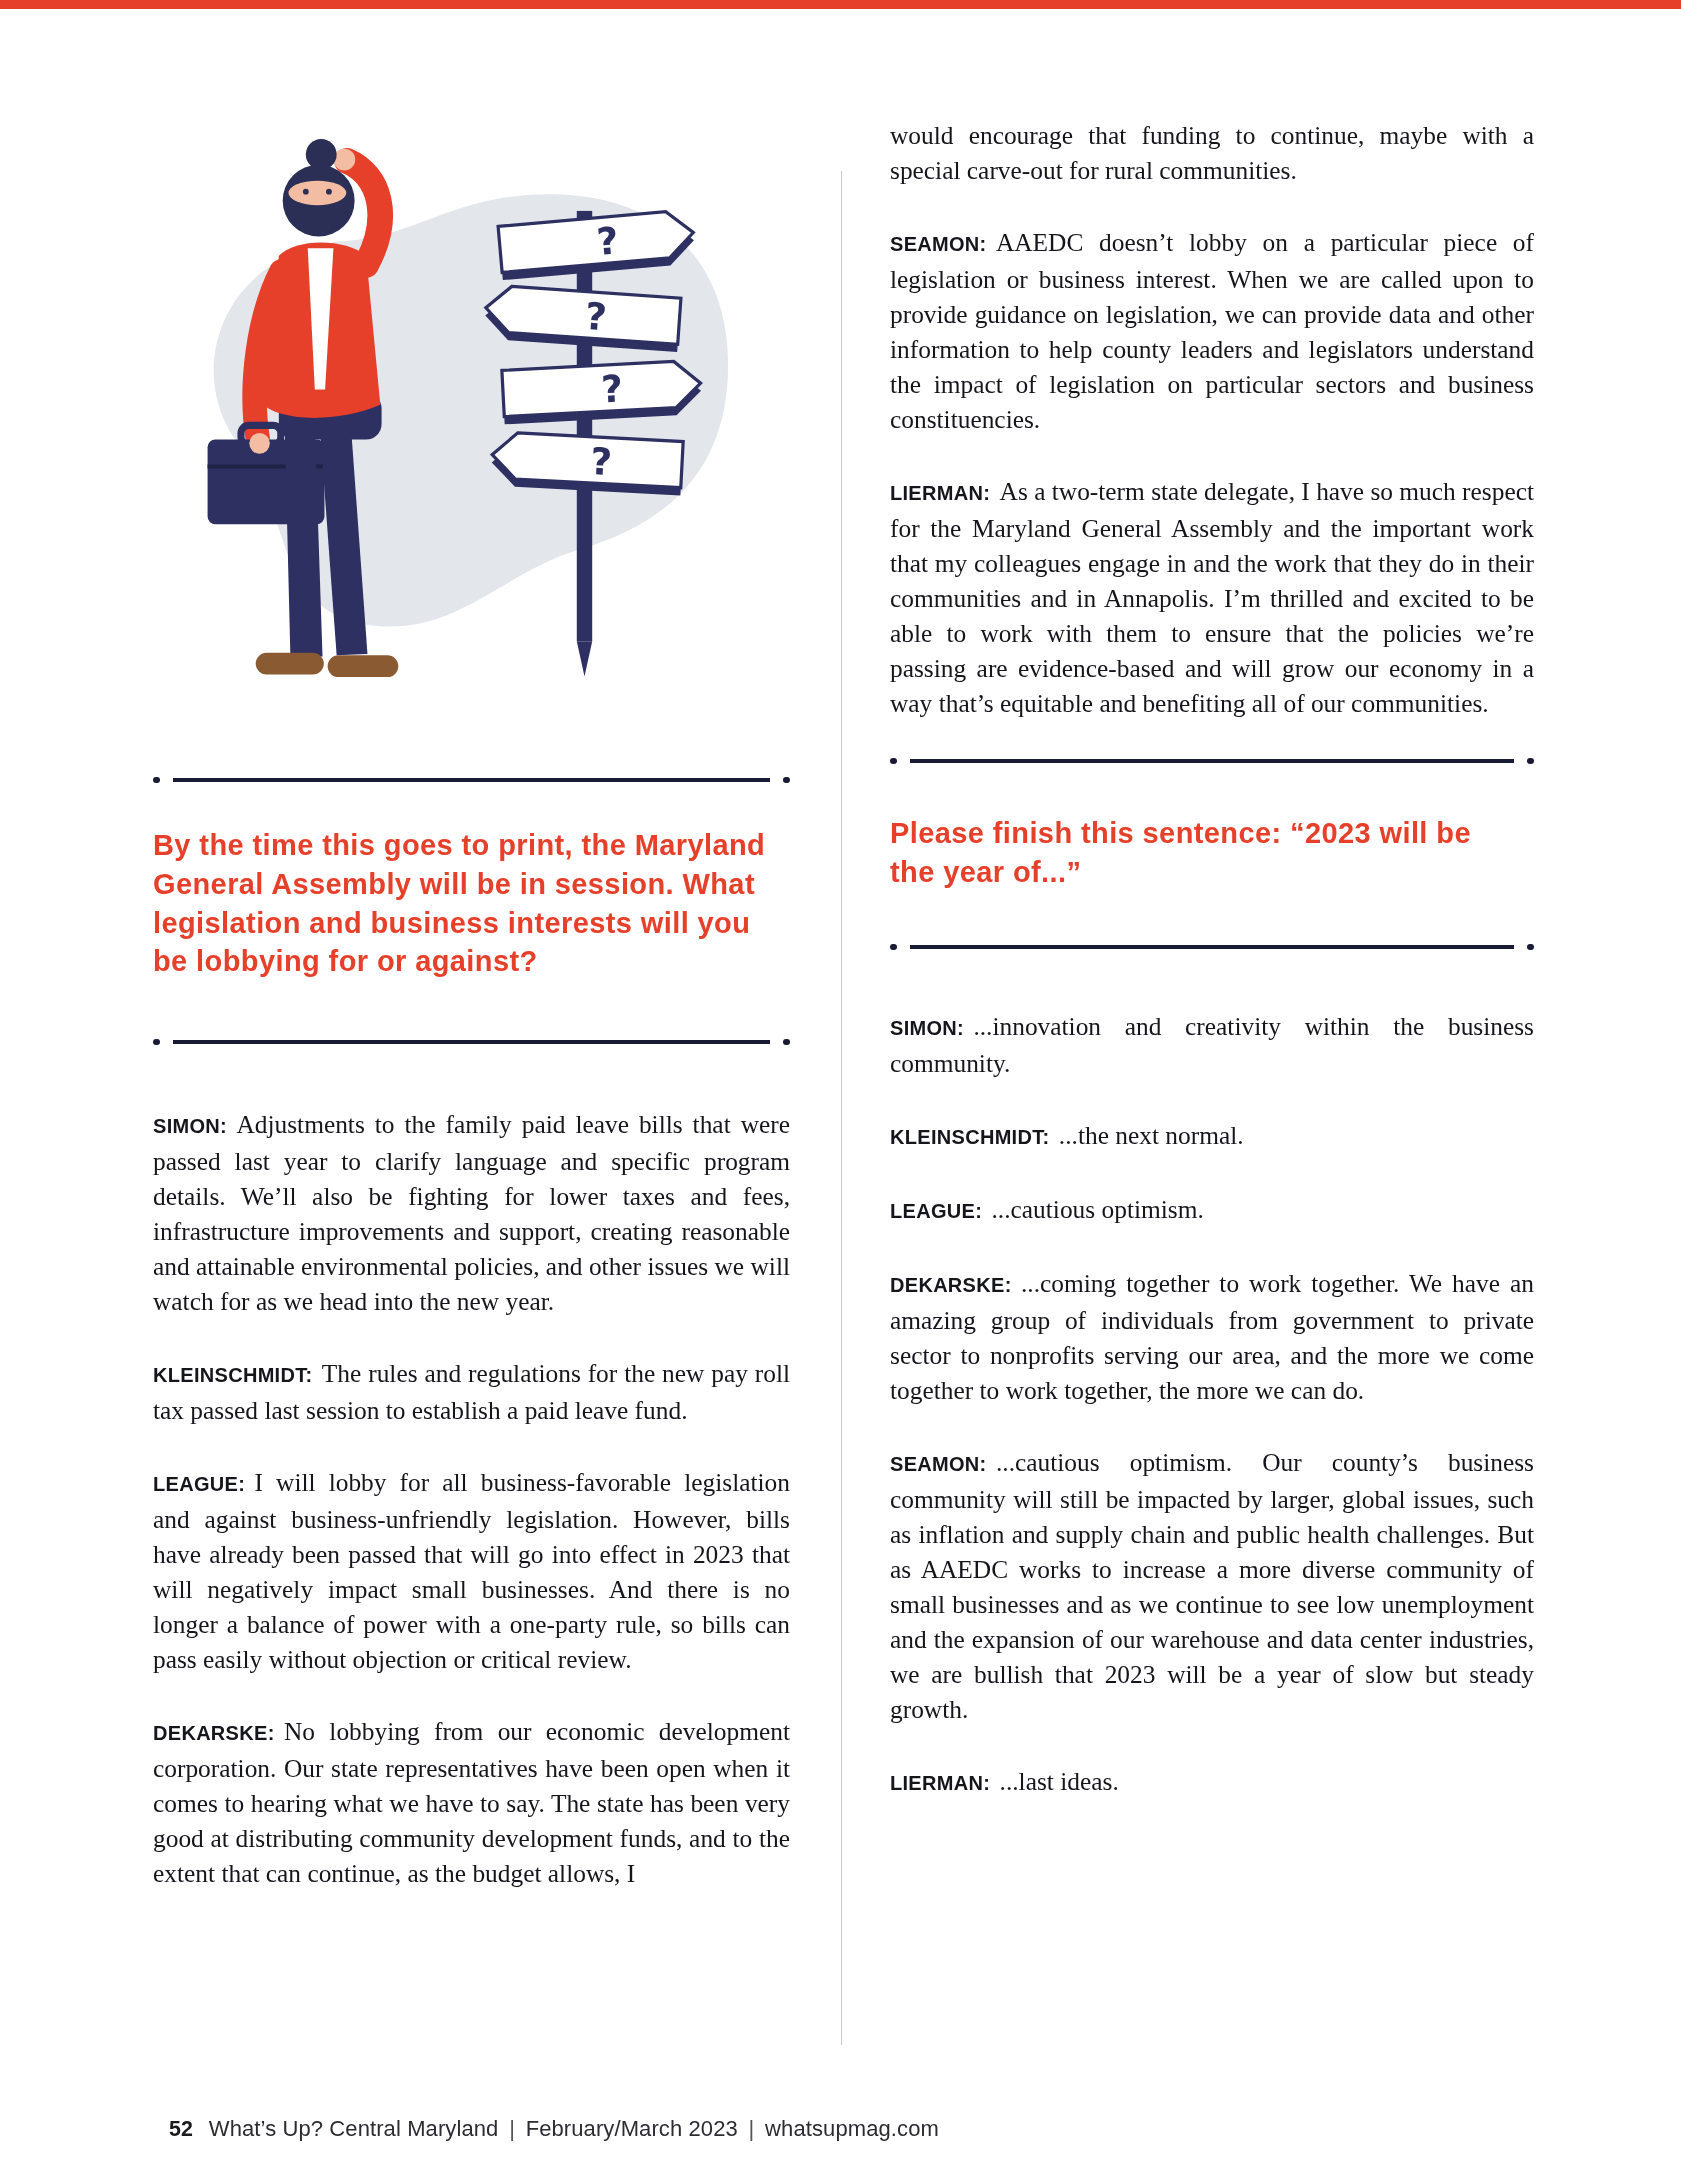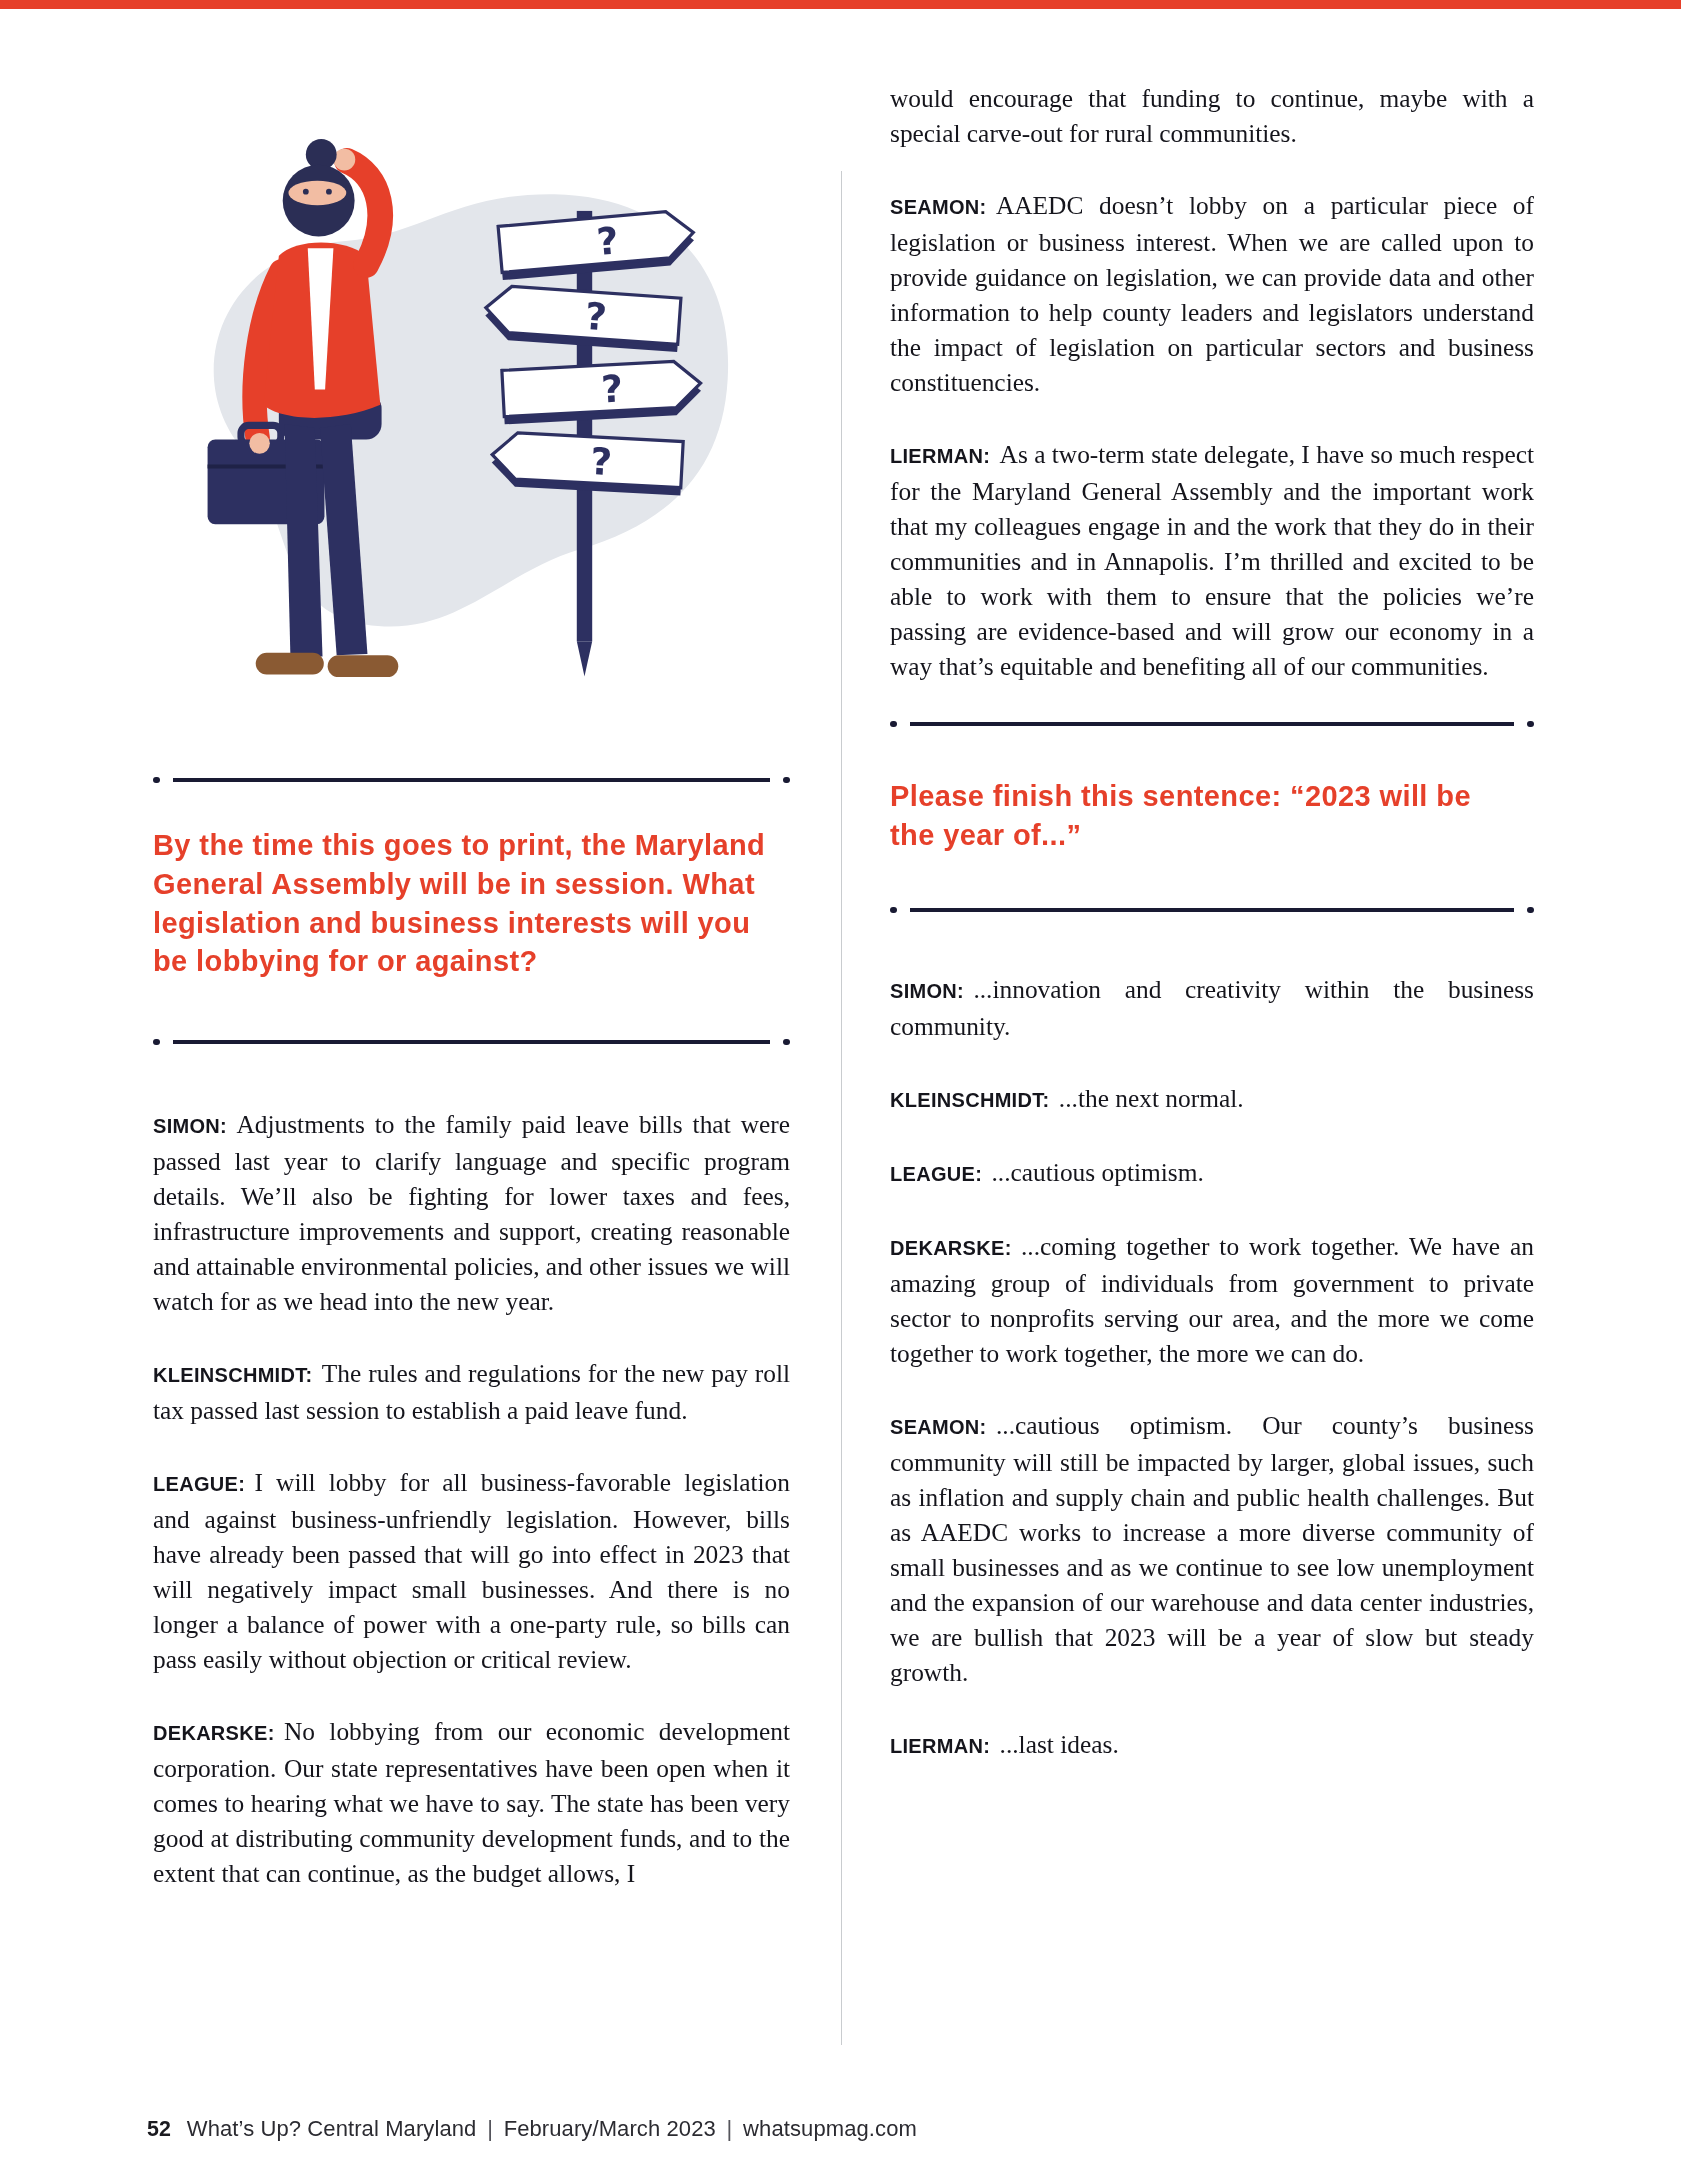--- a/index.html
+++ b/index.html
@@ -8,21 +8,21 @@
     width:1681px; height:2183px;
     position:relative; overflow:hidden;
     font-family:"Liberation Serif", serif;
     color:#15151c;
   }
   .top-bar { position:absolute; top:0; left:0; width:1681px; height:8.7px; background:#e6402a; }
 
   .content { display:flex; padding:8.7px 147px 0 153px; }
   .col { display:block; }
   .col-left  { width:637px; padding-top:94px; }
-  .col-right { width:644px; margin-left:100px; padding-top:72px; }
+  .col-right { width:644px; margin-left:100px; padding-top:109px; }
 
   .col-divider { position:absolute; left:841px; top:171px; width:1.3px; height:1874px; background:#c9cccf; }
 
   .illustration { width:610px; height:639px; display:block; }
 
   .rule { display:flex; align-items:center; gap:13.4px; }
   .rule .dot { width:6.7px; height:6.7px; border-radius:50%; background:#191a33; flex:0 0 auto; }
   .rule .line { flex:1; height:4.7px; background:#191a33; }
   .rule-after-illo { margin-top:35px; }
 
@@ -52,21 +52,21 @@
     letter-spacing:0.3px;
     margin-right:9.4px;
     white-space:nowrap;
   }
   .continuation { margin-bottom:37px; }
 
   .rule-mid { margin:17.4px 0 50px 0; }
   .rule-mid2 { margin:4px 0 59px 0; }
 
   .footer {
-    position:absolute; left:147px; top:2116px;
+    position:absolute; left:169px; top:2116px;
     display:flex; align-items:baseline;
     font-family:"Liberation Sans", sans-serif;
     color:#2b2b31;
   }
   .footer .page-num { font-weight:bold; font-size:21.4px; margin-right:16px; color:#1a1a1f; }
   .footer .meta { font-size:22px; letter-spacing:0.1px; }
   .footer .sep { margin:0 10.7px; color:#55555c; }
 </style>
 </head>
 <body>

